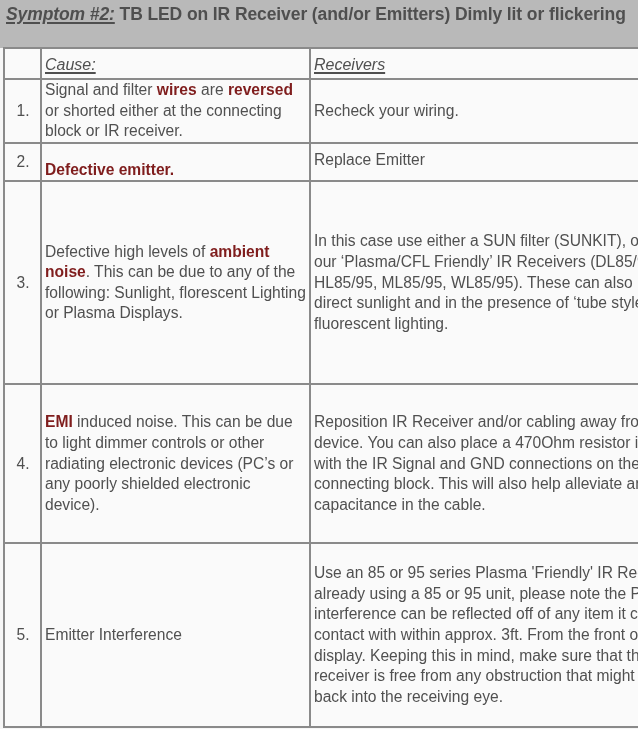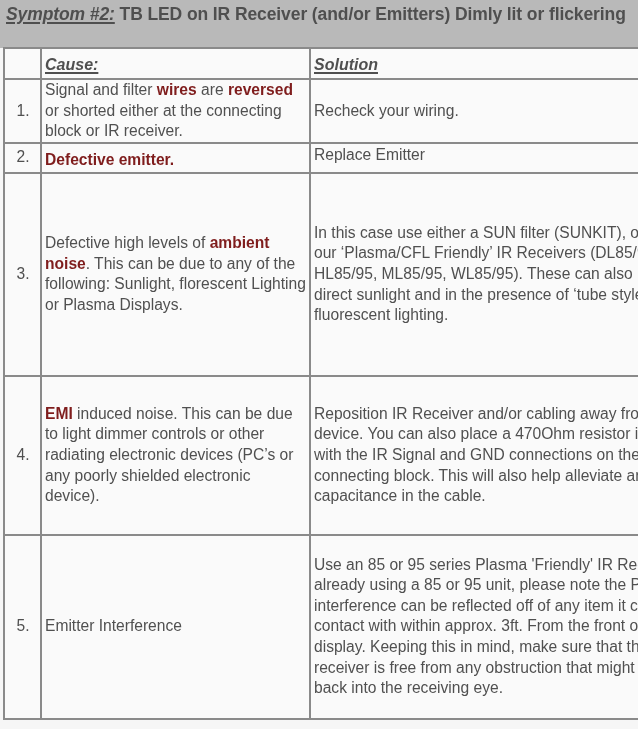--- a/index.html
+++ b/index.html
@@ -59,50 +59,50 @@
       border: 2px solid #8a8a8a;
       vertical-align: middle;
       padding: 0 2px 0 3px;
       background: #fafafa;
     }
     td.num-col { width: 30px; text-align: center; padding: 0; }
     td.cause-col { width: 262px; }
     td.sol-col { width: 400px; }
     tr.header-row td { height: 27px; vertical-align: bottom; padding-bottom: 2px; }
     .col-head {
-      font-weight: bold;
+      font-weight: normal;
       font-style: italic;
       text-decoration: underline;
       text-decoration-thickness: 2px;
       text-underline-offset: 2px;
       font-size: 16px;
       text-align: right;
     }
     tr.r1 td { height: 61px; }
     tr.r2 td { height: 28px; }
     tr.r3 td { height: 201px; }
     tr.r4 td { height: 157px; }
     tr.r5 td { height: 182px; }
-    tr.r2 .cause-text { padding-top: 6px; display: block; }
+    tr.r2 .cause-text { padding-top: 16px; display: block; }
     tr.r2 .sol-text { display: block; padding-bottom: 4px; }
     b { font-weight: bold; color: #7f1d1d; }
     .num { font-size: 15.6px; }
   </style>
 </head>
 <body>
 
 <div class="page">
   <div class="title-bar"><span class="symptom-label">Symptom #2:</span><span> TB LED on IR Receiver (and/or Emitters) Dimly lit or flickering</span></div>
 
   <table class="trouble">
     <tbody>
         <tr class="header-row">
       <td class="num-col"></td>
       <td class="cause-col"><span class="col-head">Cause:</span></td>
-      <td class="sol-col"><span class="col-head">Solution</span></td>
+      <td class="sol-col"><span class="col-head">Receivers</span></td>
     </tr>
 
     <tr class="r1">
       <td class="num-col"><span class="num">1.</span></td>
       <td class="cause-col"><span>Signal and filter </span><b>wires</b><span> are </span><b>reversed</b><span> or shorted either at the connecting block or IR receiver.</span></td>
       <td class="sol-col">Recheck your wiring.</td>
     </tr>
 
     <tr class="r2">
       <td class="num-col"><span class="num">2.</span></td>

